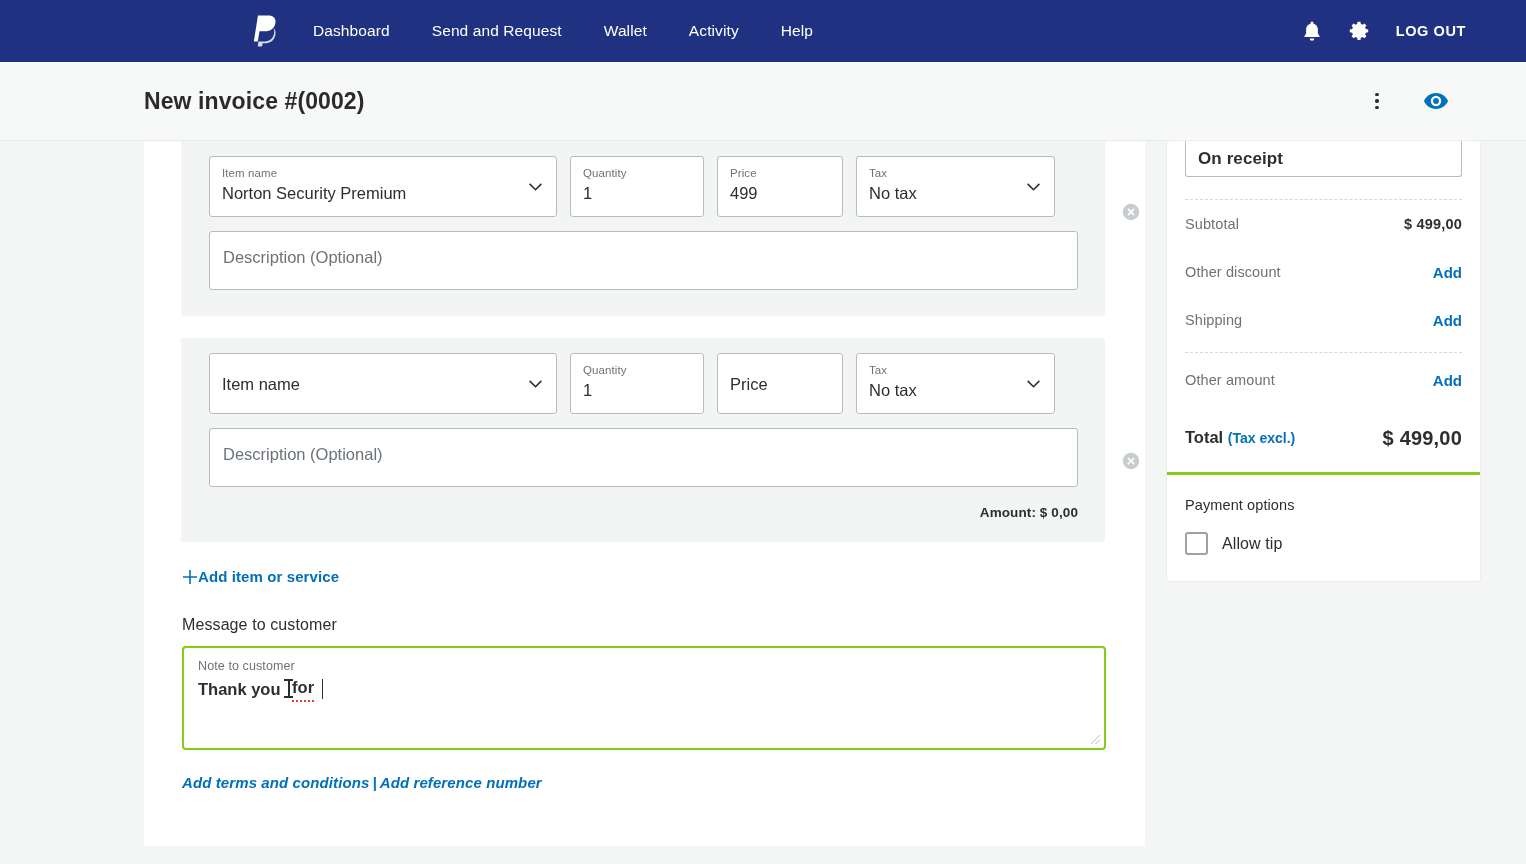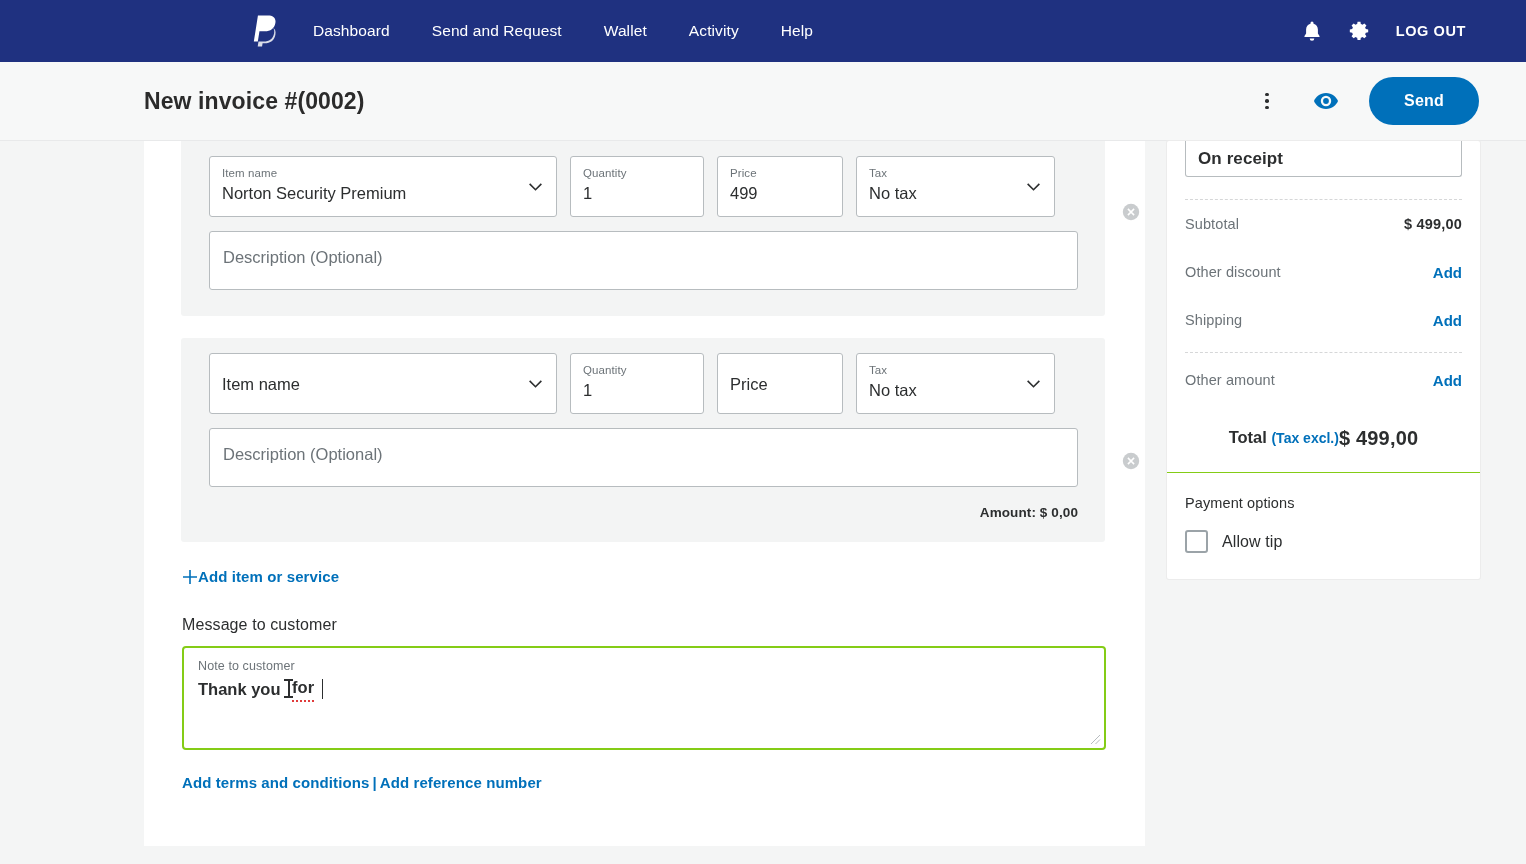--- a/index.html
+++ b/index.html
@@ -158,21 +158,21 @@
     background: #2c2e2f; box-shadow: 0 17px 0 #2c2e2f;
   }
   .caret {
     display: inline-block; width: 1.6px; height: 20px; background: #2c2e2f;
     margin-left: 3px;
   }
   .resize-grip {
     position: absolute; right: 3px; bottom: 3px; width: 11px; height: 11px;
   }
 
-  .bottom-links { margin: 24px 0 0 38px; font-size: 15px; font-weight: 700; letter-spacing: .1px; }
+  .bottom-links { margin: 24px 0 0 38px; font-size: 15px; font-weight: 700; letter-spacing: .1px; font-style: italic; }
   .bottom-links a { color: #0070ba; text-decoration: none; cursor: pointer; }
   .bottom-links .sep { color: #0070ba; margin: 0 3px; }
 
   
   .side-card {
     background: #ffffff; width: 313px; margin-left: 0;
     border-radius: 2px; box-shadow: 0 0 0 1px #ececec;
   }
   .side-top { padding: 0 18px; position: relative; }
   .onreceipt-box {
@@ -183,22 +183,22 @@
   .onreceipt-val { font-size: 17px; color: #2c2e2f; font-weight: 700; letter-spacing: .1px; }
   .sep-dashed { border-top: 1px dashed #d6d7d8; margin: 22px 18px 0 18px; }
   .sum-row {
     display: flex; justify-content: space-between; align-items: center;
     padding: 0 18px; height: 48px;
   }
   .sum-label { font-size: 14.5px; color: #6c7378; letter-spacing: .1px; }
   .sum-val { font-size: 14.5px; color: #2c2e2f; font-weight: 700; letter-spacing: .2px; }
   .sum-add { font-size: 15px; color: #0070ba; font-weight: 700; cursor: pointer; }
   .total-row {
-    display: flex; justify-content: center; align-items: flex-start;
-    padding: 18px 18px 22px 18px; border-bottom: 1px solid #84cc16;
+    display: flex; justify-content: space-between; align-items: flex-start;
+    padding: 18px 18px 22px 18px; border-bottom: 3px solid #84cc16;
   }
   .total-label { font-size: 16.5px; color: #2c2e2f; font-weight: 700; max-width: 120px; line-height: 24px; }
   .total-label .tax-ex { color: #0070ba; font-size: 14px; font-weight: 700; }
   .total-val { font-size: 20px; color: #2c2e2f; font-weight: 700; letter-spacing: .2px; padding-top: 2px; }
   .pay-opts { padding: 22px 18px 26px 18px; }
   .pay-opts-title { font-size: 14.5px; color: #2c2e2f; letter-spacing: .1px; }
   .tip-row { display: flex; align-items: center; gap: 14px; margin-top: 19px; }
   .checkbox {
     width: 23px; height: 23px; border: 2px solid #9ba3a8; border-radius: 3px;
     background: #fff; cursor: pointer;
@@ -240,21 +240,20 @@
       <i></i>
       <i></i>
       <i></i>
     </div>
     <div class="eye-btn">
       <svg width="26" height="18" viewBox="0 0 26 18">
         <path d="M13 1C7 1 2.4 5.2 1 9c1.4 3.8 6 8 12 8s10.6-4.2 12-8c-1.4-3.8-6-8-12-8zm0 13.2A5.2 5.2 0 1113 3.8a5.2 5.2 0 010 10.4z" fill="#0070ba"></path>
         <circle cx="13" cy="9" r="2.9" fill="#0070ba"></circle>
       </svg>
     </div>
-    <button class="send-btn">Send</button>
   </div>
 </div>
 
 <div class="page">
   <div class="gutter-left"></div>
 
   <div class="content">
 
     <div class="item-card first">
       <div class="fields-row">

